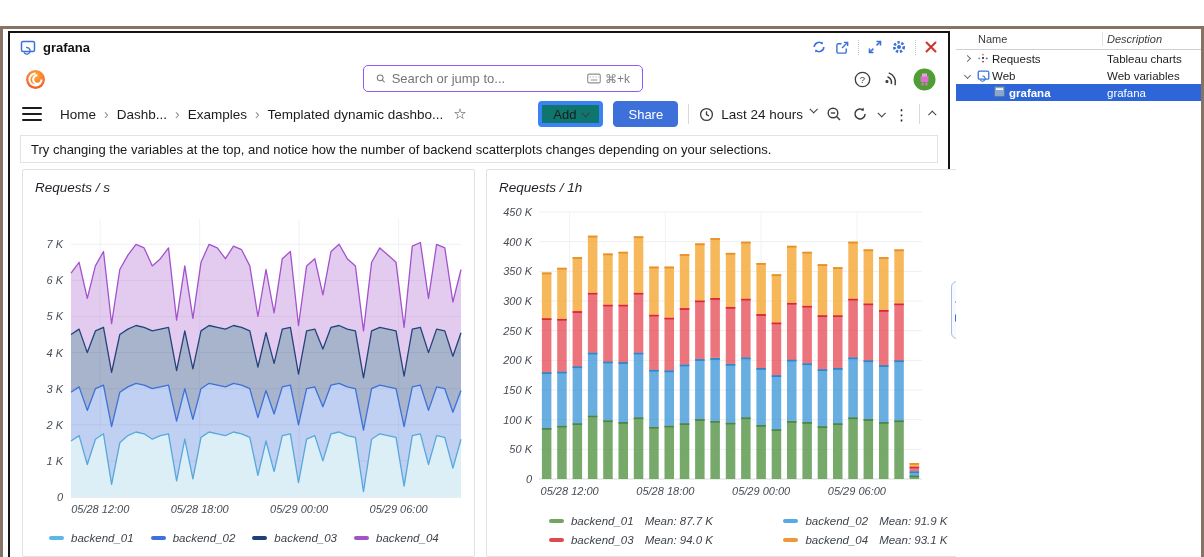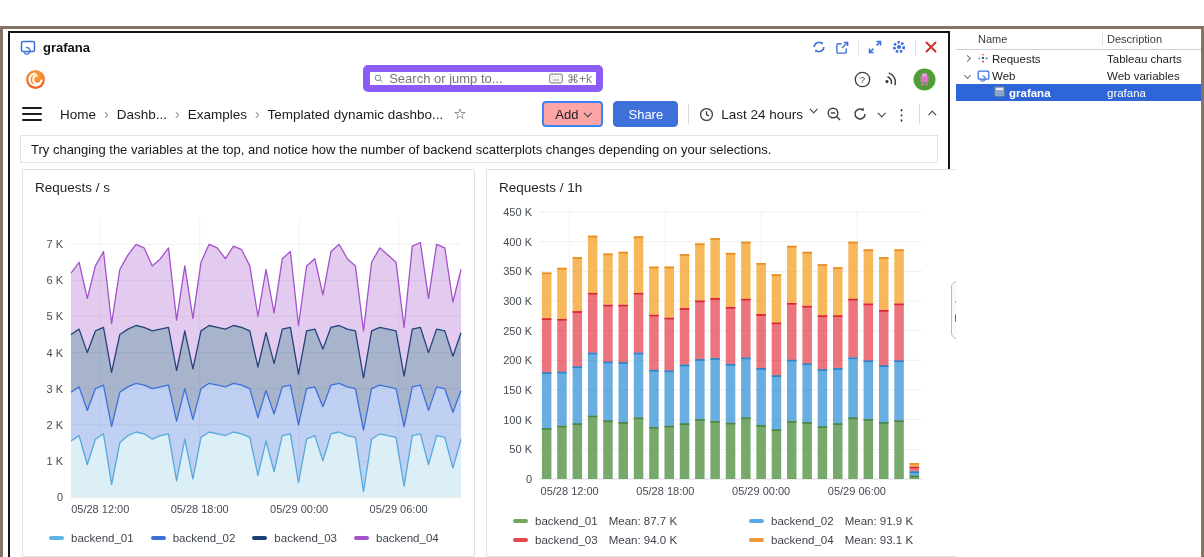--- a/index.html
+++ b/index.html
@@ -8,67 +8,67 @@
   .screen { position:relative; width:1204px; height:557px; border:3px solid #877365; background:#fff; overflow:hidden;margin-top:26px; }
 
   
   .gwin { position:absolute; left:5px; top:2px; width:942px; height:538px; border:2px solid #141414; background:#fff; }
   .titlebar { position:absolute; left:0; top:0; right:0; height:28px; display:flex; align-items:center; padding:0 10px; }
   .wtitle { font-size:13px; font-weight:bold; color:#111; margin-left:7px; }
   .wcontrols { margin-left:auto; display:flex; align-items:center; gap:8px; }
   .wcontrols .sep { width:1px; height:15px; border-left:1px dotted #c2c7cf; }
   .navrow { position:absolute; left:0; top:28px; right:0; height:36px; display:flex; align-items:center; }
   .glogo { margin-left:14px; }
-  .searchbox { position:absolute; left:353px; top:4px; width:240px; height:27px; border:7px solid #8b5cf6; border-radius:5px; display:flex; align-items:center; padding:0 4px; gap:6px; background:#fff; }
+  .searchbox { position:absolute; left:353px; top:4px; width:280px; height:27px; border:1px solid #8b5cf6; border-radius:5px; display:flex; align-items:center; padding:0 12px; gap:6px; background:#fff; }
   .searchbox .ph { font-size:13px; color:#8d9197; flex:1 1 auto; border:none; outline:none; background:transparent; font-family:"Liberation Sans",sans-serif; width:100%; }
   .shortcut { display:flex; align-items:center; gap:4px; color:#7c8086; font-size:12px; white-space:nowrap; }
   .navicons { margin-left:auto; display:flex; align-items:center; gap:13px; margin-right:12px; }
   .toolrow { position:absolute; left:0; top:64px; right:0; height:34px; display:flex; align-items:center; padding:0 12px; }
   .burger { width:20px; display:flex; flex-direction:column; gap:3.5px; margin-right:18px; cursor:pointer; }
   .burger span { display:block; height:2.2px; background:#1b1c1f; border-radius:1px; }
   .crumbs { display:flex; align-items:center; gap:8px; font-size:13.5px; color:#1b1c1f; }
   .crumbs .bsep { color:#8a8f98; font-size:14px; }
   .star { font-size:15px; color:#3a3f45; margin-left:10px; }
   .toolright { margin-left:auto; display:flex; align-items:center; gap:10px; }
   .btn { height:26px; border-radius:4px; font-size:13px; display:inline-flex; align-items:center; gap:6px; padding:0 11px; }
-  .btn.ghostb { border:2px solid #3b82f6; color:#1b1c1f; background:#fca5a5; }
+  .btn.ghostb { border:4px solid #3b82f6; color:#1b1c1f; background:#0f766e; }
   .btn.primary { background:#3D71D9; color:#fff; border:1px solid #3D71D9; font-weight:500; padding:0 14px; }
   .vdiv { width:1px; height:20px; background:#d7d9dc; }
   .timegrp { display:flex; gap:7px; font-size:13.5px; color:#1b1c1f; }
   .chev { display:inline-block; width:6px; height:6px; border-right:1.6px solid #3a3f45; border-bottom:1.6px solid #3a3f45; transform:rotate(45deg) translateY(-1px); }
   .chev.up { transform:rotate(-135deg) translateY(-1px); }
   .kebab { font-size:15px; color:#1b1c1f; line-height:1; }
   .banner { position:absolute; left:10px; right:10px; top:102px; height:28px; border:1px solid #e2e3e6; display:flex; align-items:center; padding:12px 10px; font-size:13px; color:#17181a; background:#fff; white-space:nowrap; overflow:hidden; }
 
   
-  .panel { position:absolute; top:136px; height:388px; border:1px solid #e0e1e4; border-radius:2px; background:#fff; display:flex; flex-direction:column; padding:8px 8px 6px 8px; }
+  .panel { position:absolute; top:136px; height:388px; border:1px solid #e0e1e4; border-radius:2px; background:#fff; display:flex; flex-direction:column; padding:8px 8px 6px 8px;font-style:italic; }
   .panel.left  { left:12px;  width:453px; }
   .panel.right { left:476px; width:505px; }
   .ptitle { font-size:13.5px; color:#1f2126; padding:2px 4px 4px 4px; }
   .chartsvg { display:block; }
   .legendrow { display:flex; align-items:center; gap:17px; padding:3px 0 0 18px; font-size:11.5px; color:#3f444c; }
   .legendgrid { display:grid; grid-template-columns:236px auto; row-gap:7px; padding:4px 0 0 18px; font-size:11.5px; color:#3f444c; }
-  .litem { display:flex; align-items:center; gap:7px; white-space:nowrap; }
+  .litem { display:flex; align-items:center; gap:7px; white-space:nowrap;justify-content:center; }
   .swatch { width:15px; height:4px; border-radius:2px; flex:0 0 auto; }
   .lmean { margin-left:4px; }
   .hintpanel { position:absolute; top:530px; height:7px; border:1px solid #e2e3e6; border-bottom:none; border-radius:3px 3px 0 0; background:#fff; }
   .hintpanel.l { left:12px; width:453px; } .hintpanel.r { left:476px; width:453px; }
 
   
   .splitline { position:absolute; left:953px; top:244px; width:1px; height:80px; background:#aebfdd; }
   .splitter { position:absolute; left:948px; top:252px; width:12px; height:58px; border:1px solid #a9bddd; border-radius:6px; background:#f7faff; display:flex; flex-direction:column; align-items:center; justify-content:center; gap:8px; }
   .tri { width:0; height:0; border-top:4px solid transparent; border-bottom:4px solid transparent; }
   .tri.lft { border-right:4.5px solid #3D71D9; }
   .tri.rgt { border-left:4.5px solid #3D71D9; }
 
   
   .sidebar { position:absolute; left:953px; top:0; width:245px; height:551px; background:#fff; font-size:11.5px; color:#1d1d1f; }
   .sb-head { position:relative; height:21px; border-bottom:1px solid #cfcfd2; }
   .sb-head .c1 { position:absolute; left:22px; top:4px; color:#3c3c40; font-size:11px; }
-  .sb-head .c2 { position:absolute; left:151px; top:4px; color:#3c3c40; font-size:11px; }
+  .sb-head .c2 { position:absolute; left:151px; top:4px; color:#3c3c40; font-size:11px;font-style:italic; }
   .sb-head .csep { position:absolute; left:146px; top:3px; width:1px; height:14px; background:#e3e3e6; }
   .sb-row { position:relative; height:17px; display:flex; align-items:center; }
   .sb-row.selected { background:#2E66D9; color:#fff; }
   .sb-row.selected .rname { font-weight:bold; }
   .rname { position:absolute; white-space:nowrap; }
   .rdesc { position:absolute; left:151px; white-space:nowrap; }
   .tchev { position:absolute; display:inline-block; width:5px; height:5px; border-right:1.4px solid #6f6f73; border-bottom:1.4px solid #6f6f73; }
   .tchev.r { transform:rotate(-45deg); } .tchev.d { transform:rotate(45deg); }
   .sb-icon { position:absolute; }
 </style>

